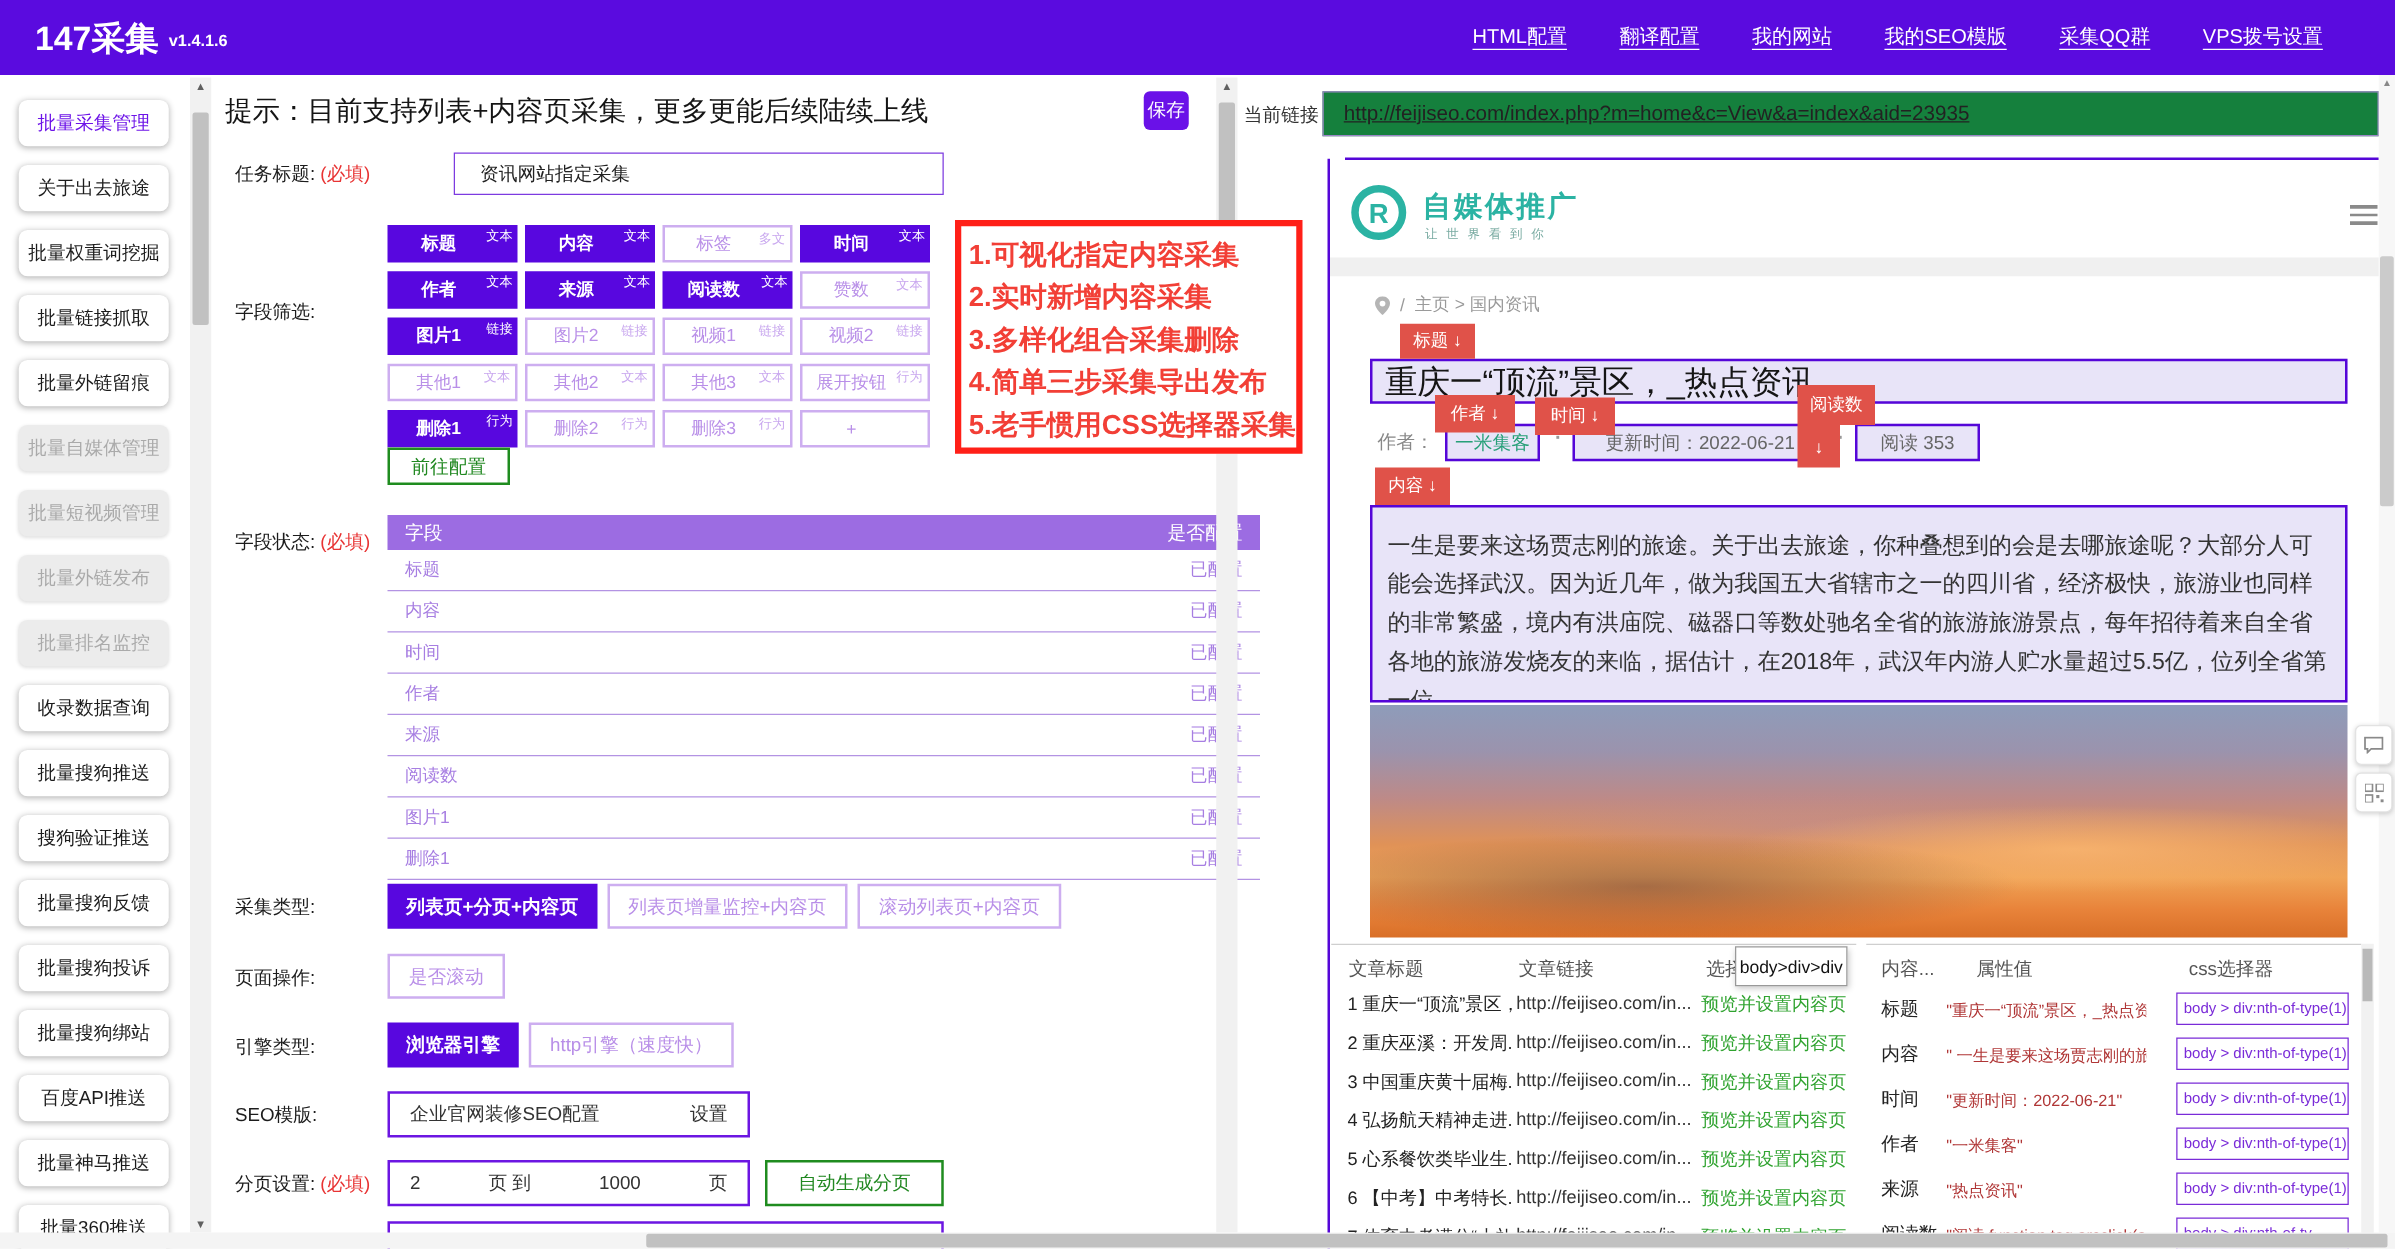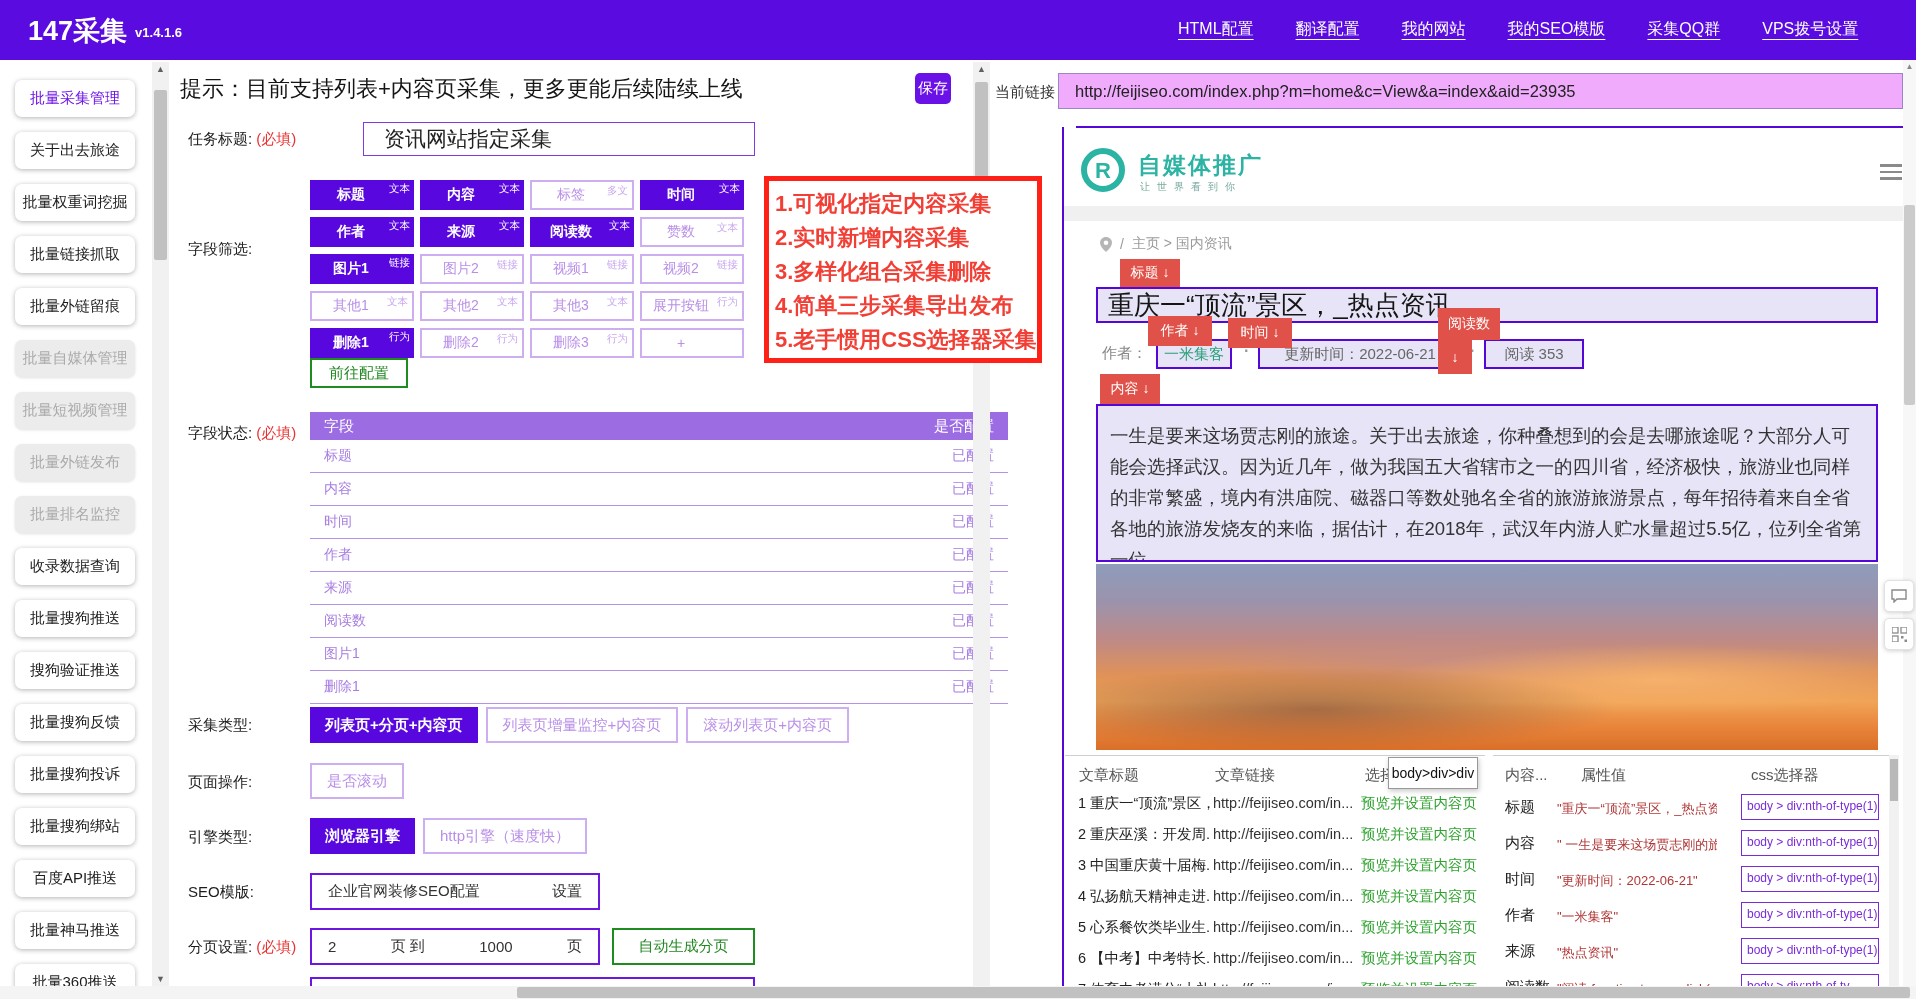--- a/index.html
+++ b/index.html
@@ -32,21 +32,21 @@
   .vs-page .arr { position:absolute; left:0; top:2px; width:13px; color:#888; font-size:8px; text-align:center; }
   .vs-page .thumb { position:absolute; left:1px; top:145px; width:11px; height:200px; background:#cbcbcb; border-radius:2px; }
 
   
   .tip { position:absolute; left:180px; top:74px; font-size:22px; color:#151515; white-space:nowrap; }
   .save-btn { position:absolute; left:915px; top:73px; width:36px; height:31px; background:#6a11e8; color:#fff;
     font-size:15px; border-radius:5px; display:flex; align-items:center; justify-content:center; cursor:pointer; z-index:8;}
   .flabel { position:absolute; left:188px; font-size:15px; color:#1c1c1c; white-space:nowrap; }
   .req { color:#e83333; margin-left:4px; }
   .task-input { position:absolute; left:363px; top:122px; width:392px; height:34px; border:1px solid #7d3be0;
-    font-size:21px; color:#222; padding:0 0 0 20px; outline:none; background:#fff;
+    font-size:15px; color:#222; padding:0 0 0 20px; outline:none; background:#fff;
     font-family:"Liberation Sans","DejaVu Sans",sans-serif; }
 
   #fieldGrid { position:absolute; left:310px; top:180px; width:450px; height:180px; }
   .fbtn { position:absolute; width:104px; height:30px; cursor:pointer; }
   .fbtn .lbl { position:absolute; left:0; right:22px; top:0; bottom:0; display:flex; align-items:center; justify-content:center; font-size:14px; }
   .fbtn .typ { position:absolute; top:2px; right:4px; font-size:10.5px; }
   .fbtn.on { background:#5807df; }
   .fbtn.on .lbl { color:#fff; font-weight:bold; } .fbtn.on .typ { color:#fff; }
   .fbtn.off { background:#fff; border:2px solid #cdaef0; }
   .fbtn.off .lbl { color:#b98fe8; } .fbtn.off .typ { color:#c9a8ef; }
@@ -76,21 +76,21 @@
     display:flex; align-items:center; justify-content:space-between; padding:0 16px; font-size:15px; color:#333; background:#fff; }
   .paging-box { position:absolute; left:310px; top:928px; width:290px; height:37px; border:2px solid #6c16e2;
     display:flex; align-items:center; justify-content:space-between; padding:0 16px; font-size:15px; color:#333; background:#fff; }
   .gen-btn { position:absolute; left:612px; top:928px; width:143px; height:37px; border:2px solid #1f8c1f;
     color:#218821; font-size:15px; background:#fff; display:flex; align-items:center; justify-content:center; cursor:pointer; }
   .partial-box { position:absolute; left:310px; top:977px; width:445px; height:40px; border:2px solid #6c16e2; background:#fff; }
 
   
   .curlink-label { position:absolute; left:995px; top:83px; font-size:15px; color:#333; white-space:nowrap; }
   .url-input { position:absolute; left:1058px; top:73px; width:845px; height:36px; border:1px solid #9a86c6;
-    display:flex; align-items:center; padding-left:16px; font-size:16.5px; color:#222; background:#f0abfc; white-space:nowrap; overflow:hidden; }
+    display:flex; align-items:center; padding-left:16px; font-size:16.5px; color:#222; background:#15803d; white-space:nowrap; overflow:hidden;text-decoration:underline; }
   .hline { position:absolute; left:1076px; top:126px; width:827px; border-top:2px solid #5506d8; }
   .vline { position:absolute; left:1062px; top:127px; height:872px; border-left:2px solid #5506d8; }
 
   .logo-wrap { position:absolute; left:1080px; top:147px; display:flex; }
   .logo-circle { width:46px; height:46px; }
   .site-name { position:absolute; left:58px; top:3px; font-size:23px; font-weight:bold; color:#2bb3a3; letter-spacing:2px; white-space:nowrap; }
   .site-slogan { position:absolute; left:60px; top:33px; font-size:10px; color:#79aba2; letter-spacing:7px; white-space:nowrap; }
   .hamburger { position:absolute; left:1880px; top:164px; width:22px; cursor:pointer; }
   .hamburger div { height:2.5px; background:#8a8a8a; margin-bottom:4px; }
   .gray-band { position:absolute; left:1064px; top:206px; width:839px; height:15px; background:#f0f0f0; }

